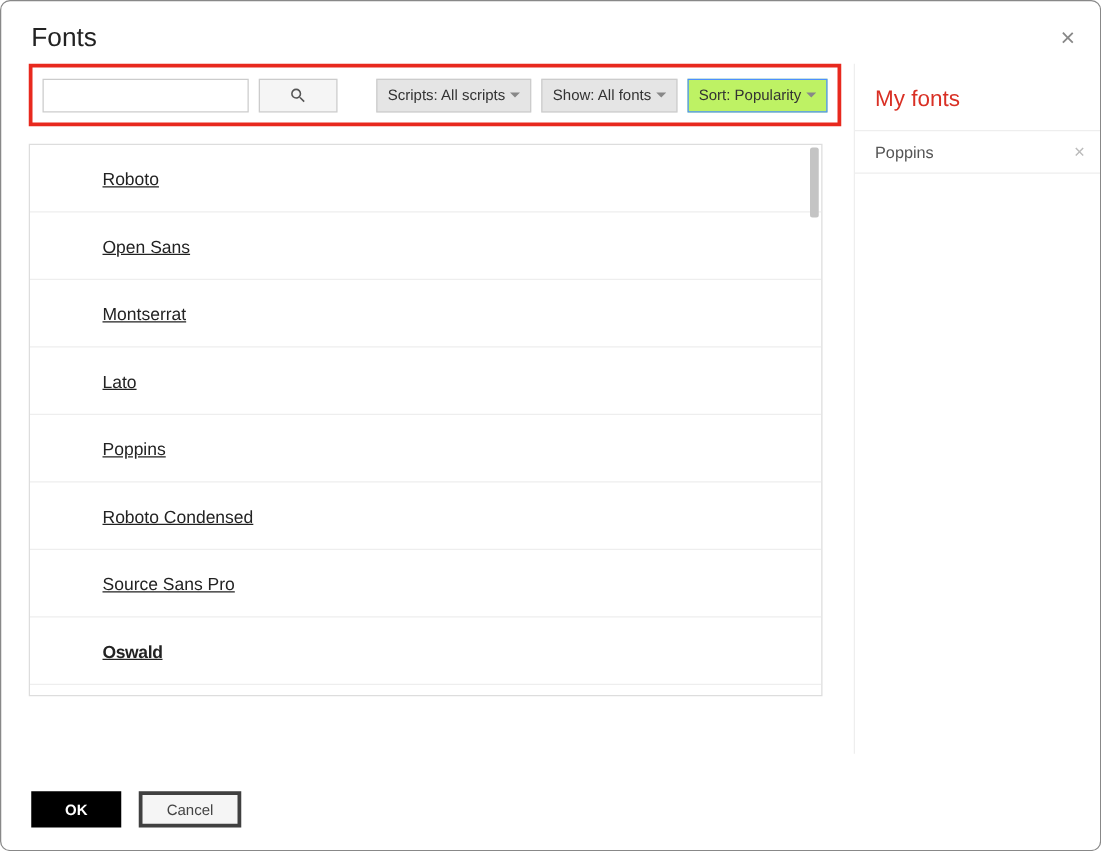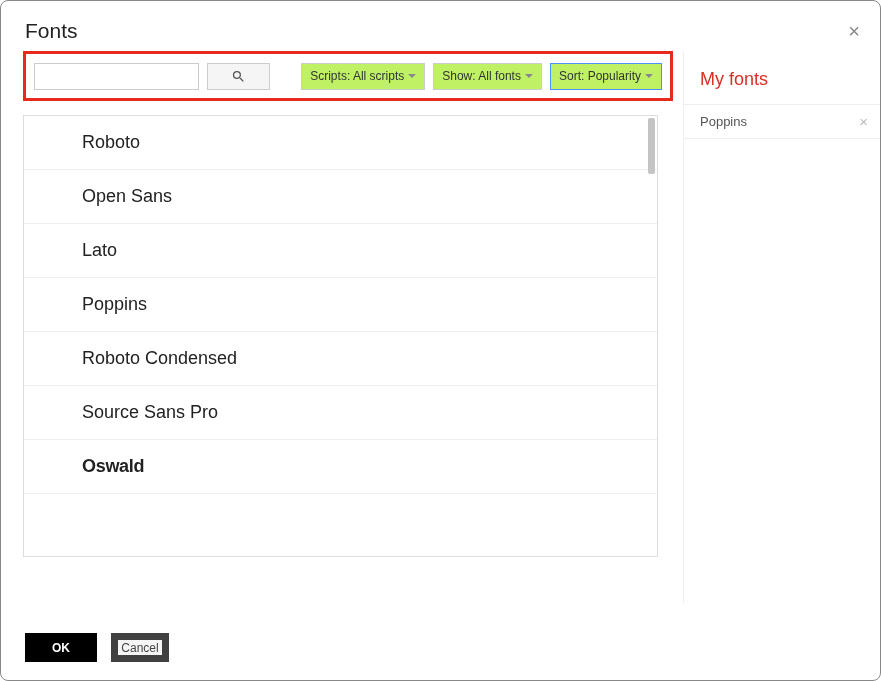--- a/index.html
+++ b/index.html
@@ -67,21 +67,21 @@
       display: flex;
       align-items: center;
       justify-content: center;
       cursor: pointer;
     }
     .search-btn svg { width: 15px; height: 15px; fill: #555; }
     .spacer { flex: 1; }
     .dropdown-btn {
       height: 27px;
       border: 1px solid #ccc;
-      background: #bef264;
+      background: #e5e5e5;
       padding: 0 8px;
       font-size: 12px;
       color: #333;
       cursor: pointer;
       display: flex;
       align-items: center;
       gap: 4px;
     }
     .dropdown-btn.selected {
       border: 1px solid #4d90fe;
@@ -104,23 +104,24 @@
     .font-list {
       height: 100%;
       overflow-y: hidden;
     }
     .font-row {
       height: 54px;
       border-bottom: 1px solid #eee;
       display: flex;
       align-items: center;
       padding-left: 58px;
-      font-size: 18px;
+      font-size: 14px;
       color: #222;
       cursor: pointer;
+      text-decoration: underline;
     }
     .font-row.oswald { font-weight: bold; letter-spacing: -0.3px; }
     .font-row.condensed { font-family: "Arial Narrow", Arial, sans-serif; }
     .scroll-indicator {
       position: absolute;
       top: 2px;
       right: 2px;
       width: 7px;
       height: 56px;
       background: #c4c4c4;
@@ -163,25 +164,25 @@
       width: 72px;
       height: 29px;
       background: #000000;
       color: #fff;
       border: none;
       font-size: 12px;
       font-weight: bold;
       cursor: pointer;
     }
     .btn-cancel {
-      width: 58px;
+      width: 82px;
       height: 29px;
       background: #f5f5f5;
       color: #444;
-      border: 7px solid #404040;
+      border: 3px solid #404040;
       font-size: 12px;
       cursor: pointer;
     }
   </style>
 </head>
 <body>
 
 <div class="header">
   <span class="title">Fonts</span>
   <span class="close-btn">×</span>
@@ -209,20 +210,21 @@
       <div class="dropdown-btn selected">
         <span>Sort: Popularity</span>
         <span class="caret"></span>
       </div>
     </div>
 
     <div class="font-list-container">
       <div class="font-list">
         <div class="font-row">Roboto</div>
         <div class="font-row">Open Sans</div>
+        <div class="font-row">Montserrat</div>
         <div class="font-row">Lato</div>
         <div class="font-row">Poppins</div>
         <div class="font-row condensed">Roboto Condensed</div>
         <div class="font-row">Source Sans Pro</div>
         <div class="font-row oswald">Oswald</div>
       </div>
       <div class="scroll-indicator"></div>
     </div>
 
   </div>

